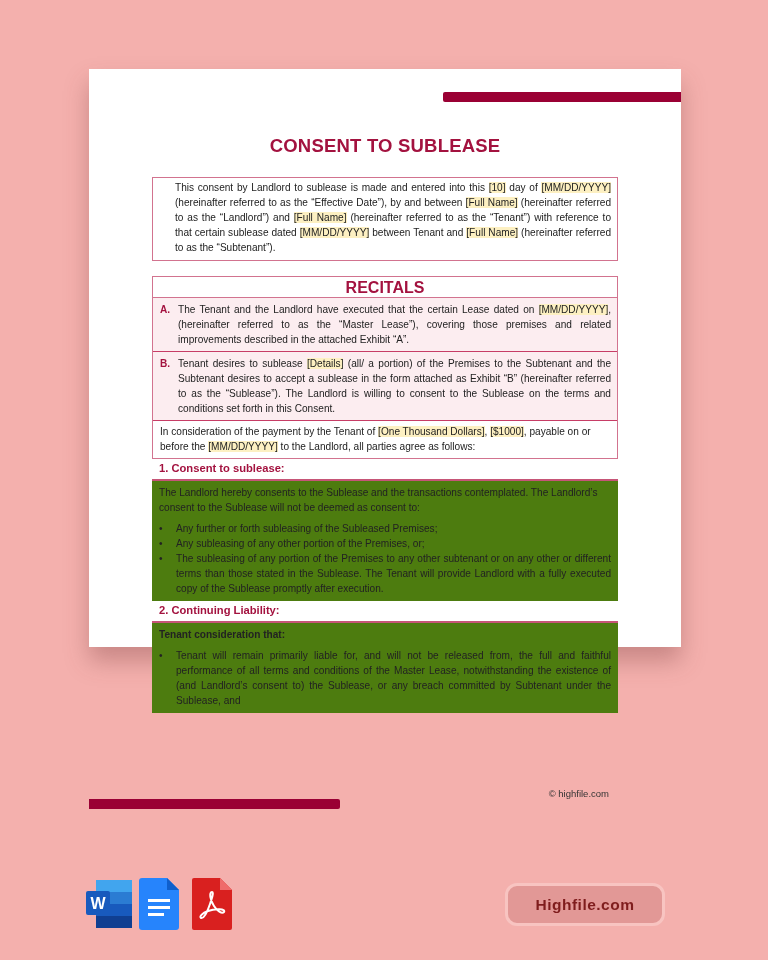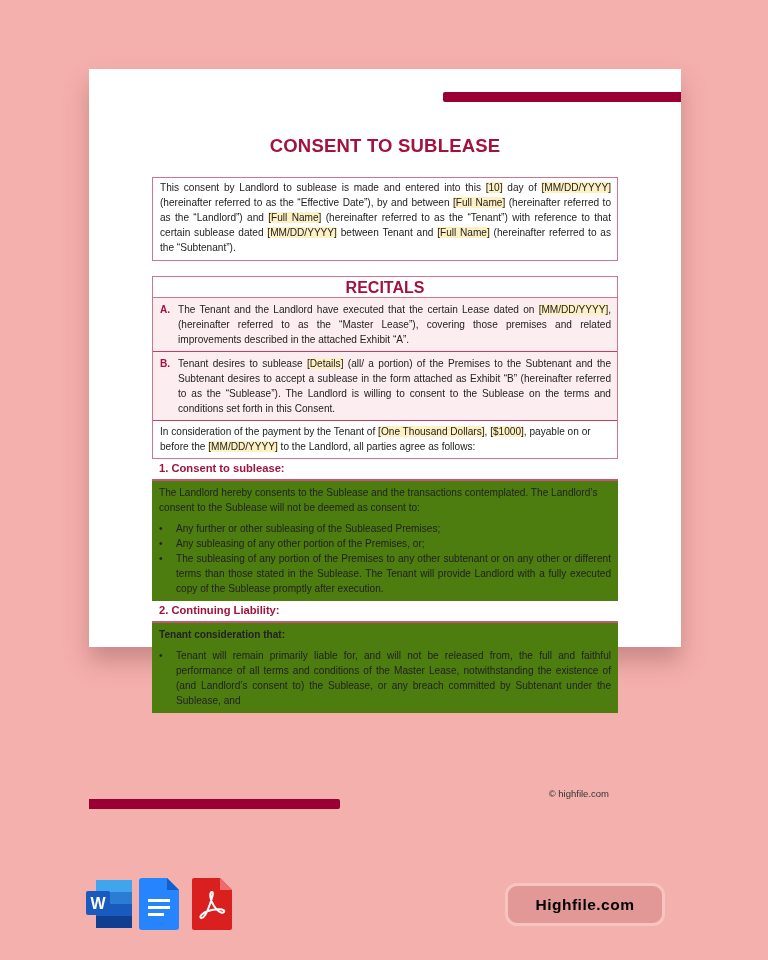--- a/index.html
+++ b/index.html
@@ -45,21 +45,21 @@
     width: 466px;
     font-size: 10.1px;
     line-height: 15px;
     color: #222;
   }
   .hl { background: #fdf0c2; }
   .box {
     border: 1px solid #d2738f;
   }
   .intro {
-    padding: 2px 6px 5px 7px;
+    padding: 2px 6px 5px 22px;
     text-align: justify;
     background: #fff;
   }
   .recitals { margin-top: 15px; }
   .rec-head {
     color: #a3123f;
     font-weight: bold;
     font-size: 16px;
     padding: 2px 7px;
     border-bottom: 1px solid #d2738f;
@@ -111,21 +111,21 @@
     display: flex; gap: 11px;
   }
   .ficon { width: 42px; height: 52px; position: relative; }
   .brand-btn {
     position: absolute;
     left: 505px; top: 883px;
     width: 160px; height: 43px;
     border-radius: 12px;
     background: #e29896;
     border: 3px solid #f8c4c1;
-    color: #000000;
+    color: #7f1d1d;
     font-weight: bold;
     font-size: 15.5px;
     text-align: center;
     line-height: 37px;
     letter-spacing: 0.5px;
   }
 </style>
 </head>
 <body>
 
@@ -154,21 +154,21 @@
       </div>
     </div>
 
     <div>
       <div class="sec-head">1.  Consent to sublease:</div>
       <div class="sec-body">
         <p>The Landlord hereby consents to the Sublease and the transactions contemplated. The Landlord’s consent to the Sublease will not be deemed as consent to:</p>
         <ul>
           <li>
               <span class="dot">•</span>
-              <span class="t">Any further or other subleasing of the Subleased Premises;</span>
+              <span class="t">Any further or forth subleasing of the Subleased Premises;</span>
             </li>
           <li>
               <span class="dot">•</span>
               <span class="t">Any subleasing of any other portion of the Premises, or;</span>
             </li>
           <li>
               <span class="dot">•</span>
               <span class="t">The subleasing of any portion of the Premises to any other subtenant or on any other or different terms than those stated in the Sublease. The Tenant will provide Landlord with a fully executed copy of the Sublease promptly after execution.</span>
             </li>
         </ul>

